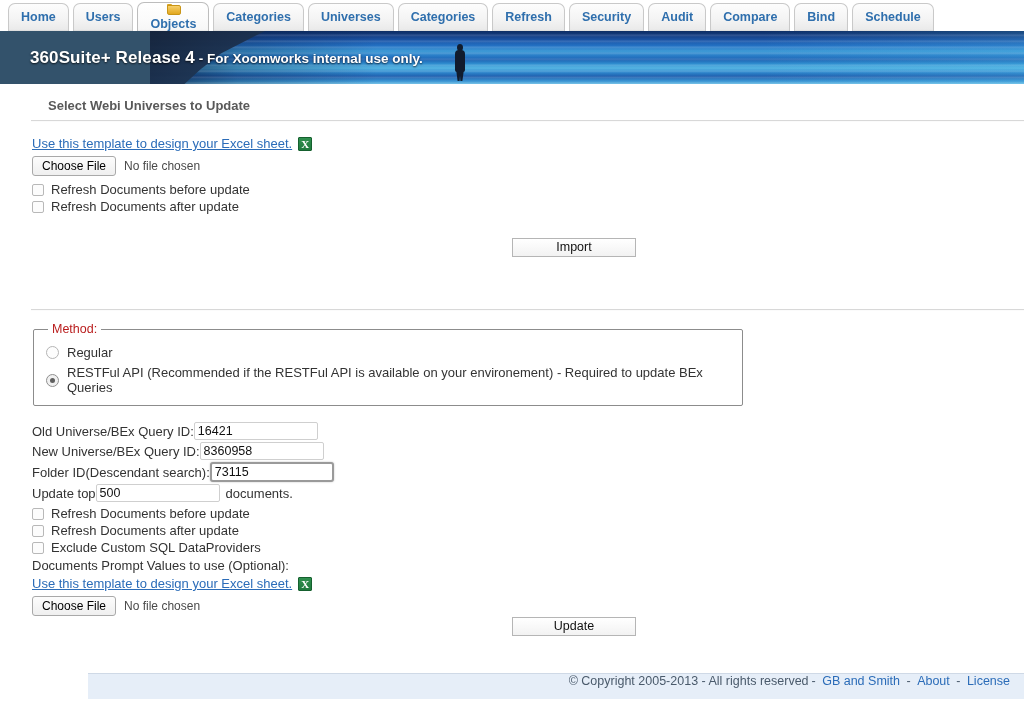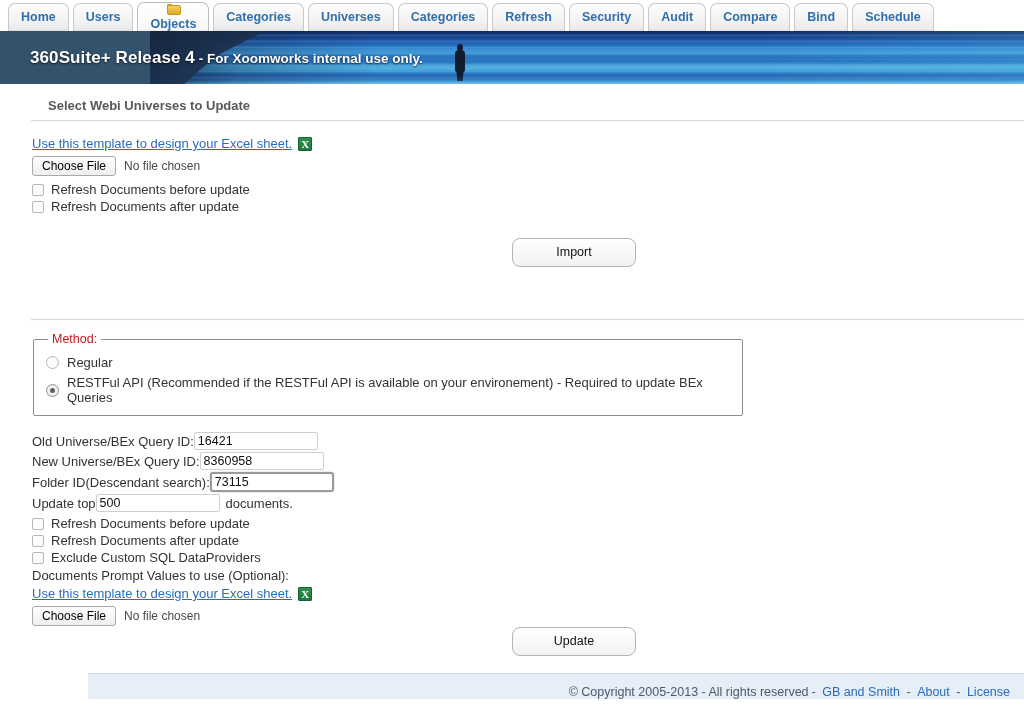--- a/index.html
+++ b/index.html
@@ -252,23 +252,23 @@
     display: flex; justify-content: center;
     width: 1024px;
     padding-left: 124px;
   }
   .action-btn {
     font-family: "Liberation Sans", sans-serif;
     font-size: 12.5px;
     color: #111;
     background: linear-gradient(to bottom, #ffffff, #f2f2f2);
     border: 1px solid #b5b5b5;
-    border-radius: 8px;
+    border-radius: 0;
     width: 124px;
-    height: 29px;
+    height: 19px;
     line-height: 15px;
     cursor: pointer;
     padding: 0;
   }
 
   
   .method-fieldset {
     margin: 12px 0 0 33px;
     width: 710px;
     border: 1px solid #8c8c8c;
@@ -341,21 +341,21 @@
     margin-top: 3px;
   }
 
   
   .footer {
     position: absolute;
     left: 88px; top: 673px;
     width: 936px; height: 26px;
     background: #e6eef8;
     border-top: 1px solid #cfd9e6;
-    display: flex; align-items: flex-end; justify-content: flex-end;
+    display: flex; align-items: flex-start; justify-content: flex-end;
     padding-right: 14px;
     font-size: 12.5px;
     color: #4a5a6b;
   }
   .footer a {
     color: #2b6cb8;
     text-decoration: none;
     cursor: pointer;
   }
   .footer .sep { margin: 0 3px; }

